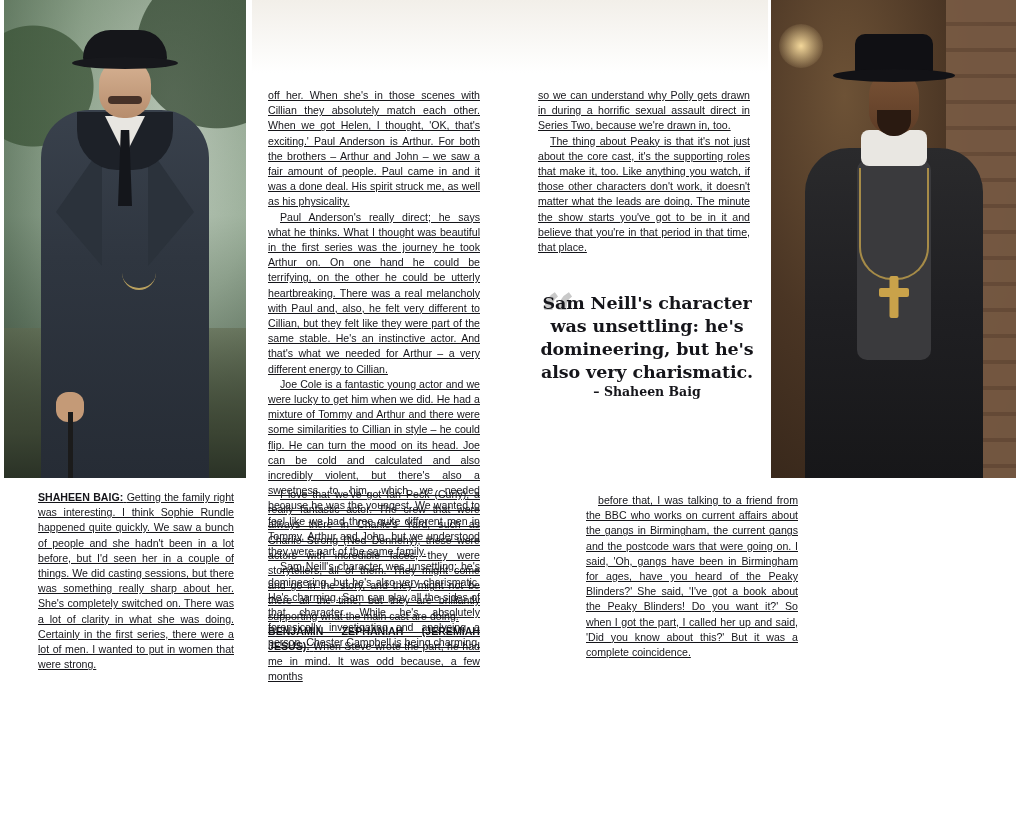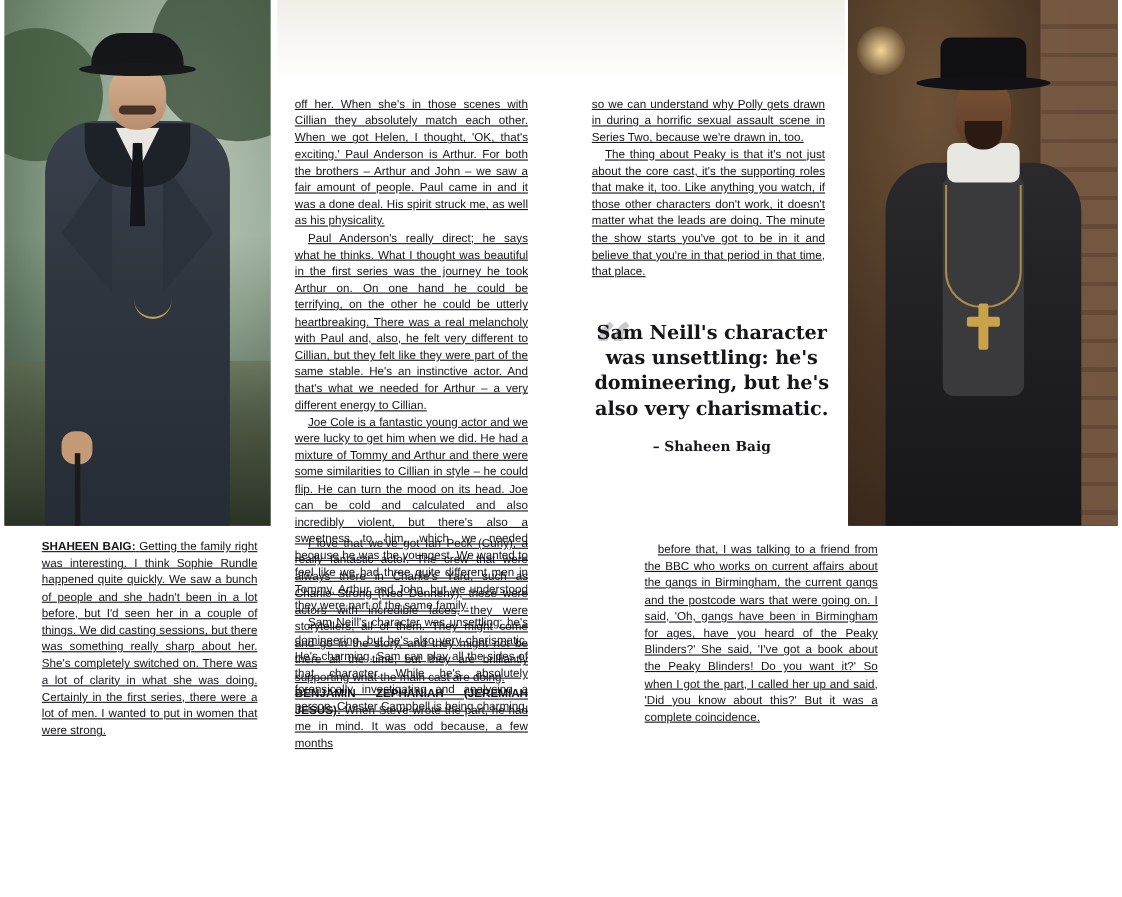--- a/index.html
+++ b/index.html
@@ -233,21 +233,20 @@
   .pq-text {
     position: relative;
     font-family: "DejaVu Serif", serif;
     font-weight: bold;
     font-size: 17.5px;
     line-height: 23px;
     color: #15151a;
     letter-spacing: -0.1px;
   }
   .pq-attr {
-    margin-top: 14px;
     font-family: "DejaVu Serif", serif;
     font-weight: bold;
     font-size: 12.5px;
     color: #15151a;
   }
 </style>
 </head>
 <body>
 
 <div class="page">
@@ -292,21 +291,21 @@
   </div>
 
   <div class="col col-2">
     <p class="first">off her. When she's in those scenes with Cillian they absolutely match each other. When we got Helen, I thought, 'OK, that's exciting.' Paul Anderson is Arthur. For both the brothers – Arthur and John – we saw a fair amount of people. Paul came in and it was a done deal. His spirit struck me, as well as his physicality.</p>
     <p>Paul Anderson's really direct; he says what he thinks. What I thought was beautiful in the first series was the journey he took Arthur on. On one hand he could be terrifying, on the other he could be utterly heartbreaking. There was a real melancholy with Paul and, also, he felt very different to Cillian, but they felt like they were part of the same stable. He's an instinctive actor. And that's what we needed for Arthur – a very different energy to Cillian.</p>
     <p>Joe Cole is a fantastic young actor and we were lucky to get him when we did. He had a mixture of Tommy and Arthur and there were some similarities to Cillian in style – he could flip. He can turn the mood on its head. Joe can be cold and calculated and also incredibly violent, but there's also a sweetness to him, which we needed because he was the youngest. We wanted to feel like we had three quite different men in Tommy, Arthur and John, but we understood they were part of the same family.</p>
     <p>Sam Neill's character was unsettling: he's domineering, but he's also very charismatic. He's charming. Sam can play all the sides of that character. While he's absolutely forensically investigating and analysing a person, Chester Campbell is being charming,</p>
   </div>
 
   <div class="col col-3">
-    <p class="first">so we can understand why Polly gets drawn in during a horrific sexual assault scene in Series Two, because we're drawn in, too.</p>
+    <p class="first">so we can understand why Polly gets drawn in during a horrific sexual assault direct in Series Two, because we're drawn in, too.</p>
     <p>The thing about Peaky is that it's not just about the core cast, it's the supporting roles that make it, too. Like anything you watch, if those other characters don't work, it doesn't matter what the leads are doing. The minute the show starts you've got to be in it and believe that you're in that period in that time, that place.</p>
   </div>
 
   <div class="pullquote">
     <div class="pq-mark">“</div>
     <div class="pq-text">Sam Neill's character was unsettling: he's domineering, but he's also very charismatic.</div>
     <div class="pq-attr">– Shaheen Baig</div>
   </div>
 
   <div class="col col-4">

